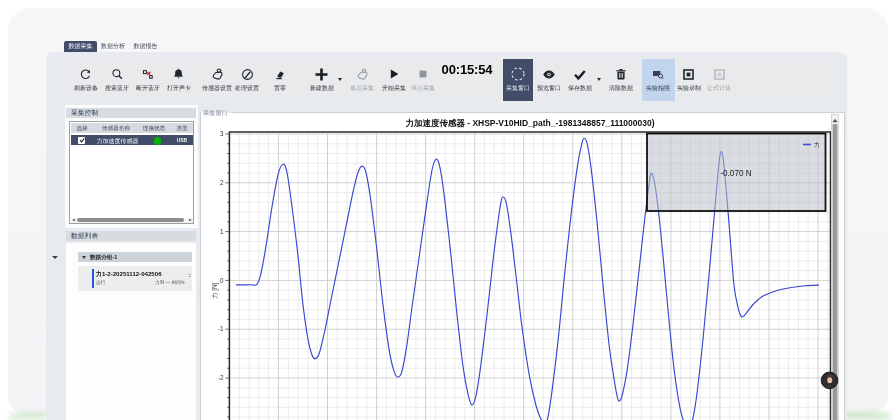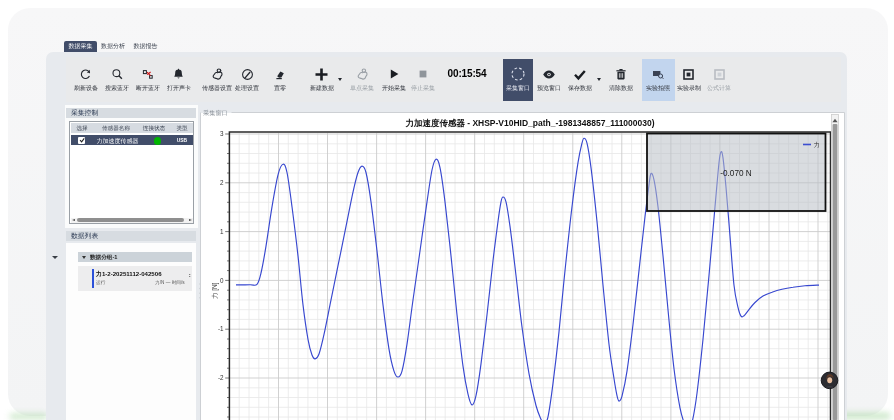--- a/index.html
+++ b/index.html
@@ -8,21 +8,21 @@
 #pane{left:46px;top:52px;width:801px;height:368px;background:#e7eaee;border-radius:7px 7px 0 0}
 
 .tab{top:41px;height:11px;font-size:6px;line-height:11px;text-align:center;color:#39404d}
 #tab1{left:64px;width:33px;background:#414d69;color:#fff;border-radius:2px 2px 0 0}
 
 #tbar{left:66px;top:57px;width:775px;height:45px;background:#e9eaeb}
 .tb{position:absolute;width:44px;top:67.5px;text-align:center;color:#30343c}
 .tb svg{display:block;margin:0 auto}
 .tb .lb{font-size:6.3px;line-height:8px;margin-top:3px;white-space:nowrap;transform:scale(.96);transform-origin:center}
 .tb.dis{color:#9aa0a6}
-#timer{left:440px;top:68px;width:54px;font-size:10px;font-weight:bold;color:#000;letter-spacing:-.15px;text-align:center}
+#timer{left:440px;top:62px;width:54px;font-size:13px;font-weight:bold;color:#000;letter-spacing:-.15px;text-align:center}
 #btncj{left:503px;top:58.7px;width:30px;height:42px;background:#414d69;color:#fff;text-align:center}
 #btnpz{left:642.4px;top:58.7px;width:32.2px;height:42px;background:#c2d5ee}
 
 .hdr{z-index:3;left:66px;width:130px;height:10px;background:#d7dce1;color:#2e3c55;font-size:6.8px;line-height:10.5px;padding-left:5px}
 #card1{left:64.5px;top:104.5px;width:133px;height:123px;background:#fbfcfc}
 #tablewrap{left:69px;top:120.5px;width:124.5px;height:103.5px;background:#fff;border:1px solid #9aa0a6}
 #selrow{left:70.5px;top:134.7px;width:122.5px;height:10.5px;background:#414d69}
 #card2{left:66px;top:243px;width:130px;height:177px;background:#fdfdfd}
 .t55{font-size:5.1px;white-space:nowrap;transform:scale(.92);transform-origin:left center}
 </style></head><body>

